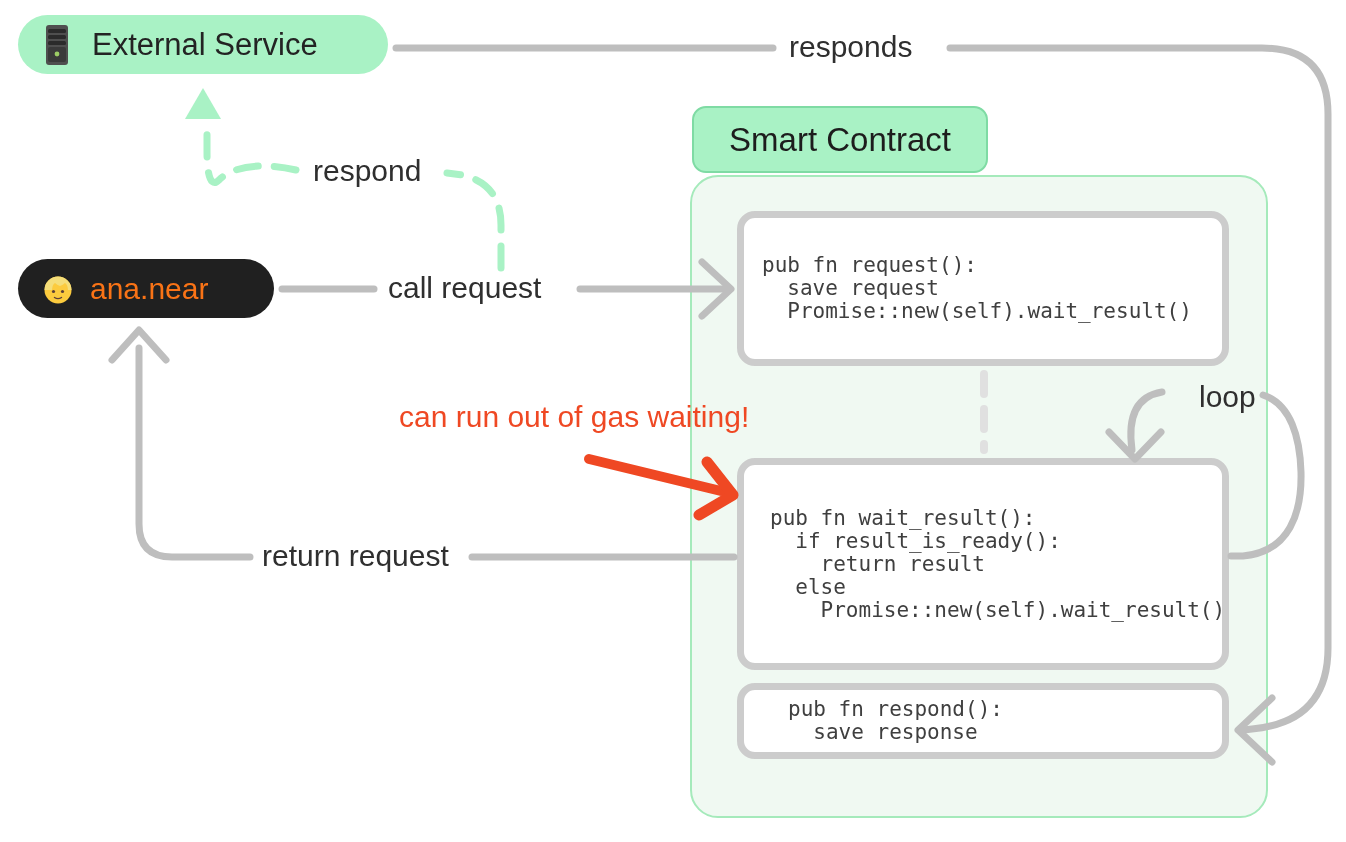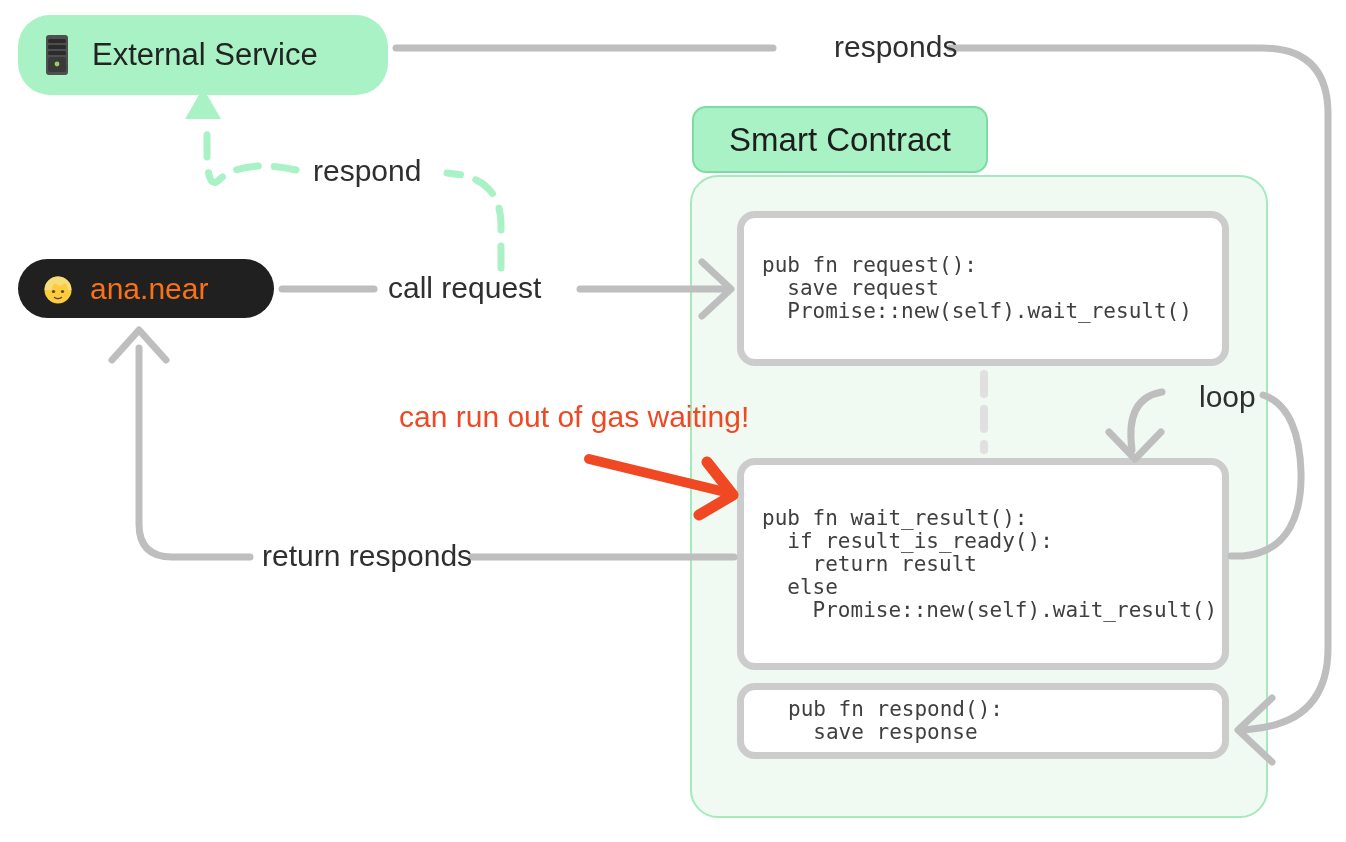--- a/index.html
+++ b/index.html
@@ -10,21 +10,21 @@
   .abs{position:absolute;}
   
   .sc-container{
     left:690px;top:175px;width:578px;height:643px;
     background:#F0F9F2;border:2px solid #A5EABB;border-radius:28px;
     box-sizing:border-box;z-index:1;
   }
   
   .pill{display:flex;align-items:center;box-sizing:border-box;z-index:4;}
   .pill-external{
-    left:18px;top:15px;width:370px;height:80px;border-radius:32px;
+    left:18px;top:15px;width:370px;height:59px;border-radius:32px;
     background:#A9F2C5;padding-left:26px;gap:22px;
   }
   .pill-external .lbl{font-size:31px;color:#232323;}
   .pill-user{
     left:18px;top:259px;width:256px;height:59px;border-radius:30px;
     background:#202020;padding-left:22px;gap:14px;
   }
   .pill-user .lbl{font-size:30px;color:#f97316;}
   .badge-contract{
     left:692px;top:106px;width:296px;height:67px;border-radius:14px;
@@ -37,29 +37,29 @@
   .code-box{
     left:737px;width:492px;background:#ffffff;border:7px solid #CCCCCC;
     border-radius:18px;box-sizing:border-box;display:flex;align-items:center;
     z-index:2;
   }
   .code-box pre{
     margin:0;padding-left:18px;font-family:"DejaVu Sans Mono",monospace;
     font-size:21px;line-height:23px;color:#3F3F3F;
   }
   .box-request{top:211px;height:155px;}
-  .box-wait{top:458px;height:212px;}
+  .box-wait{top:458px;height:212px;padding-left:8px;}
   .box-respond{top:683px;height:76px;padding-left:26px;}
   
   .connector-layer{left:0;top:0;z-index:3;pointer-events:none;}
   
   .edge-label{
     font-size:30px;color:#2F2F2F;white-space:nowrap;z-index:5;
   }
-  .lbl-responds{left:834px;top:30px;}
+  .lbl-responds{left:789px;top:30px;}
   .lbl-capture{left:313px;top:154px;}
   .lbl-call-request{left:388px;top:271px;}
   .lbl-return-response{left:262px;top:539px;}
   .lbl-loop{left:1179px;top:380px;margin-left:20px;}
   .warning-label{
     left:399px;top:400px;font-size:30px;font-weight:400;color:#EF4823;
     white-space:nowrap;z-index:5;
   }
   .icon{flex:0 0 auto;display:block;}
 </style>
@@ -144,18 +144,18 @@
       <circle cx="13.5" cy="20.5" r="1.6" fill="#5D4037"></circle>
       <circle cx="22.5" cy="20.5" r="1.6" fill="#5D4037"></circle>
       <path d="M14.5 26.5 q3.5 2.3 7 0" stroke="#5D4037" stroke-width="1.4" fill="none" stroke-linecap="round"></path>
     </svg>
     <span class="lbl">ana.near</span>
   </div>
 
   <span class="abs edge-label lbl-responds">responds</span>
   <span class="abs edge-label lbl-capture">respond</span>
   <span class="abs edge-label lbl-call-request">call request</span>
-  <span class="abs edge-label lbl-return-response">return responds</span>
+  <span class="abs edge-label lbl-return-response">return request</span>
   <span class="abs edge-label lbl-loop">loop</span>
 
   <span class="abs warning-label">can run out of gas waiting!</span>
 
 </div>
 
 </body></html>

